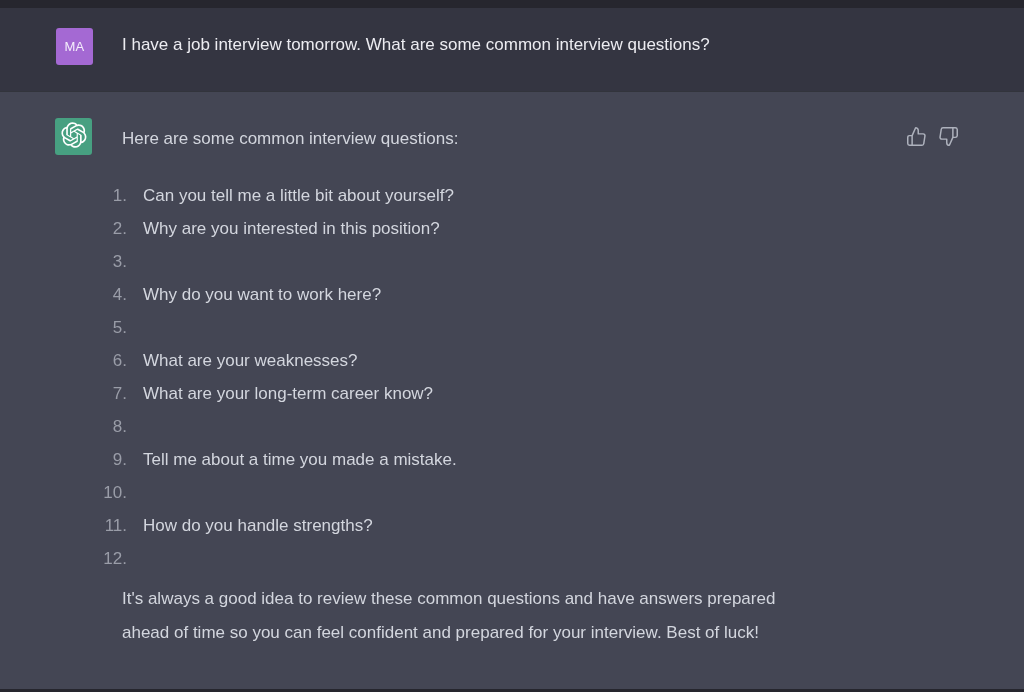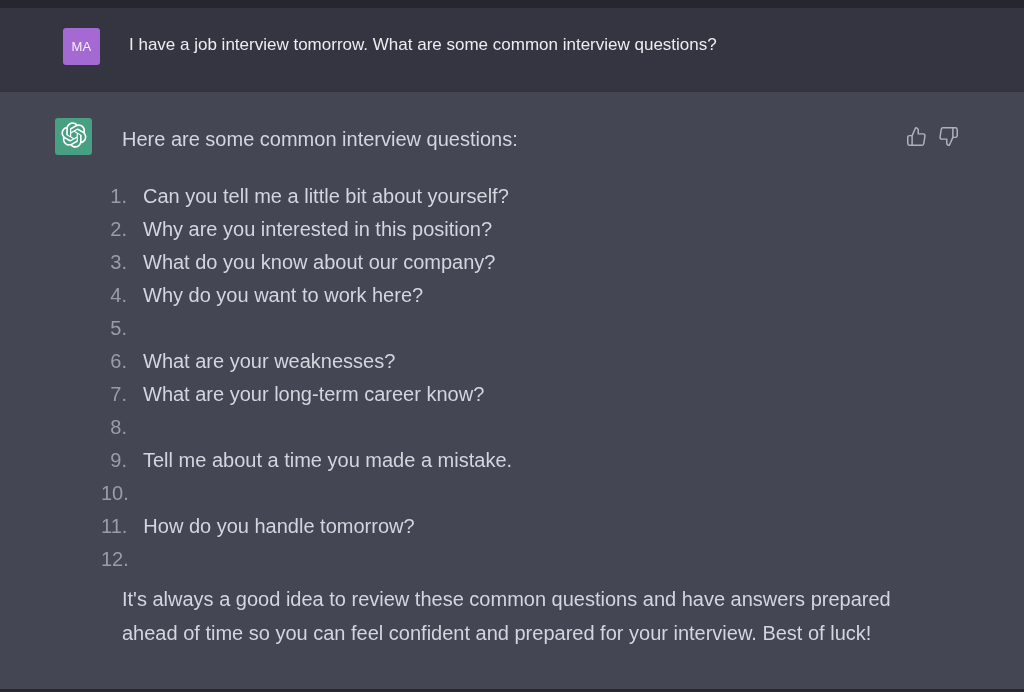--- a/index.html
+++ b/index.html
@@ -22,21 +22,21 @@
   }
   .bottom-bar {
     position: absolute;
     bottom: 0; left: 0; right: 0;
     height: 3px;
     background: var(--page_top_bar, #26262e);
   }
   
   .user-section {
     position: absolute;
-    top: 8px; left: 7px; right: 0;
+    top: 8px; left: 0; right: 0;
     height: 83px;
     background: var(--user_section_bg, #343541);
   }
   .row {
     display: flex;
     align-items: flex-start;
   }
   .user-section .row { padding: 20px 48px 0 56px; }
   .avatar {
     flex: 0 0 37px;
@@ -68,21 +68,21 @@
     height: 598px;
     background: var(--assistant_section_bg, #444654);
     border-top: 1px solid rgba(32,33,35,0.5);
     box-sizing: border-box;
   }
   .assistant-section .row { padding: 26px 48px 0 55px; }
   .assistant-content {
     margin: 11px 0 0 30px;
     width: 790px;
     color: var(--assistant_text, #d3d6de);
-    font-size: 20px;
+    font-size: 17px;
   }
   .intro { line-height: 20px; }
   ol.questions {
     list-style: none;
     margin: 37px 0 0 0;
     padding: 0;
   }
   ol.questions li {
     display: flex;
     line-height: 20px;
@@ -151,21 +151,20 @@
           <li>
               <span class="num">1.</span>
               <span>Can you tell me a little bit about yourself?</span>
             </li>
           <li>
               <span class="num">2.</span>
               <span>Why are you interested in this position?</span>
             </li>
           <li>
               <span class="num">3.</span>
-              <span>What do you know about our company?</span>
             </li>
           <li>
               <span class="num">4.</span>
               <span>Why do you want to work here?</span>
             </li>
           <li>
               <span class="num">5.</span>
             </li>
           <li>
               <span class="num">6.</span>
@@ -180,21 +179,21 @@
             </li>
           <li>
               <span class="num">9.</span>
               <span>Tell me about a time you made a mistake.</span>
             </li>
           <li>
               <span class="num">10.</span>
             </li>
           <li>
               <span class="num">11.</span>
-              <span>How do you handle tomorrow?</span>
+              <span>How do you handle strengths?</span>
             </li>
           <li>
               <span class="num">12.</span>
             </li>
         </ol>
         <div class="closing">
           <div>It's always a good idea to review these common questions and have answers prepared</div>
           <div>ahead of time so you can feel confident and prepared for your interview. Best of luck!</div>
         </div>
       </div>

